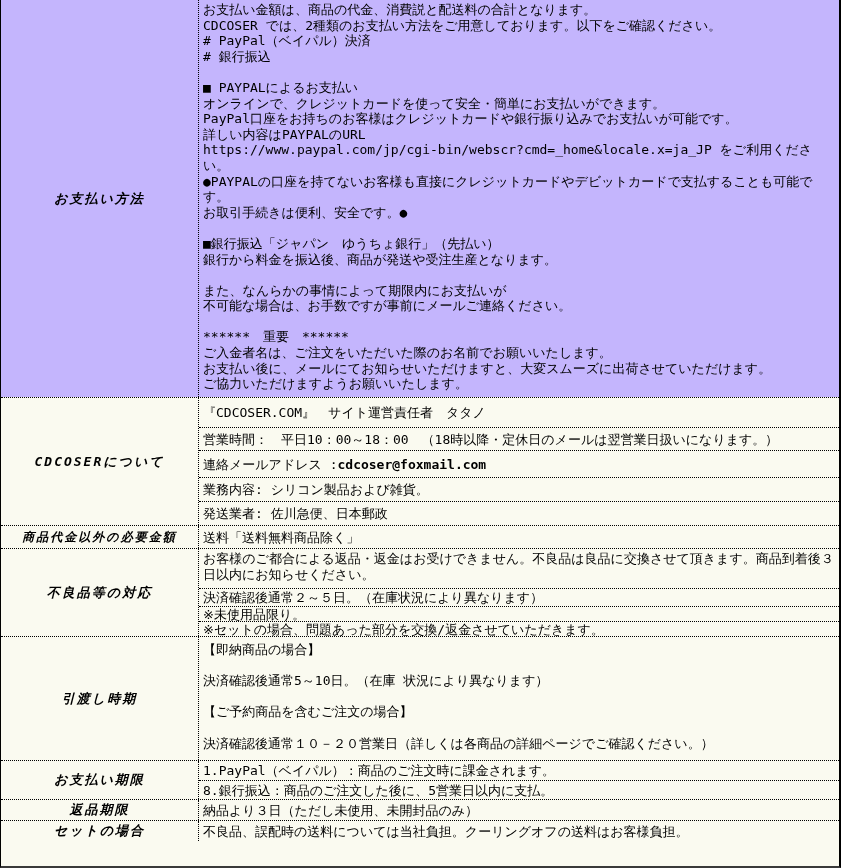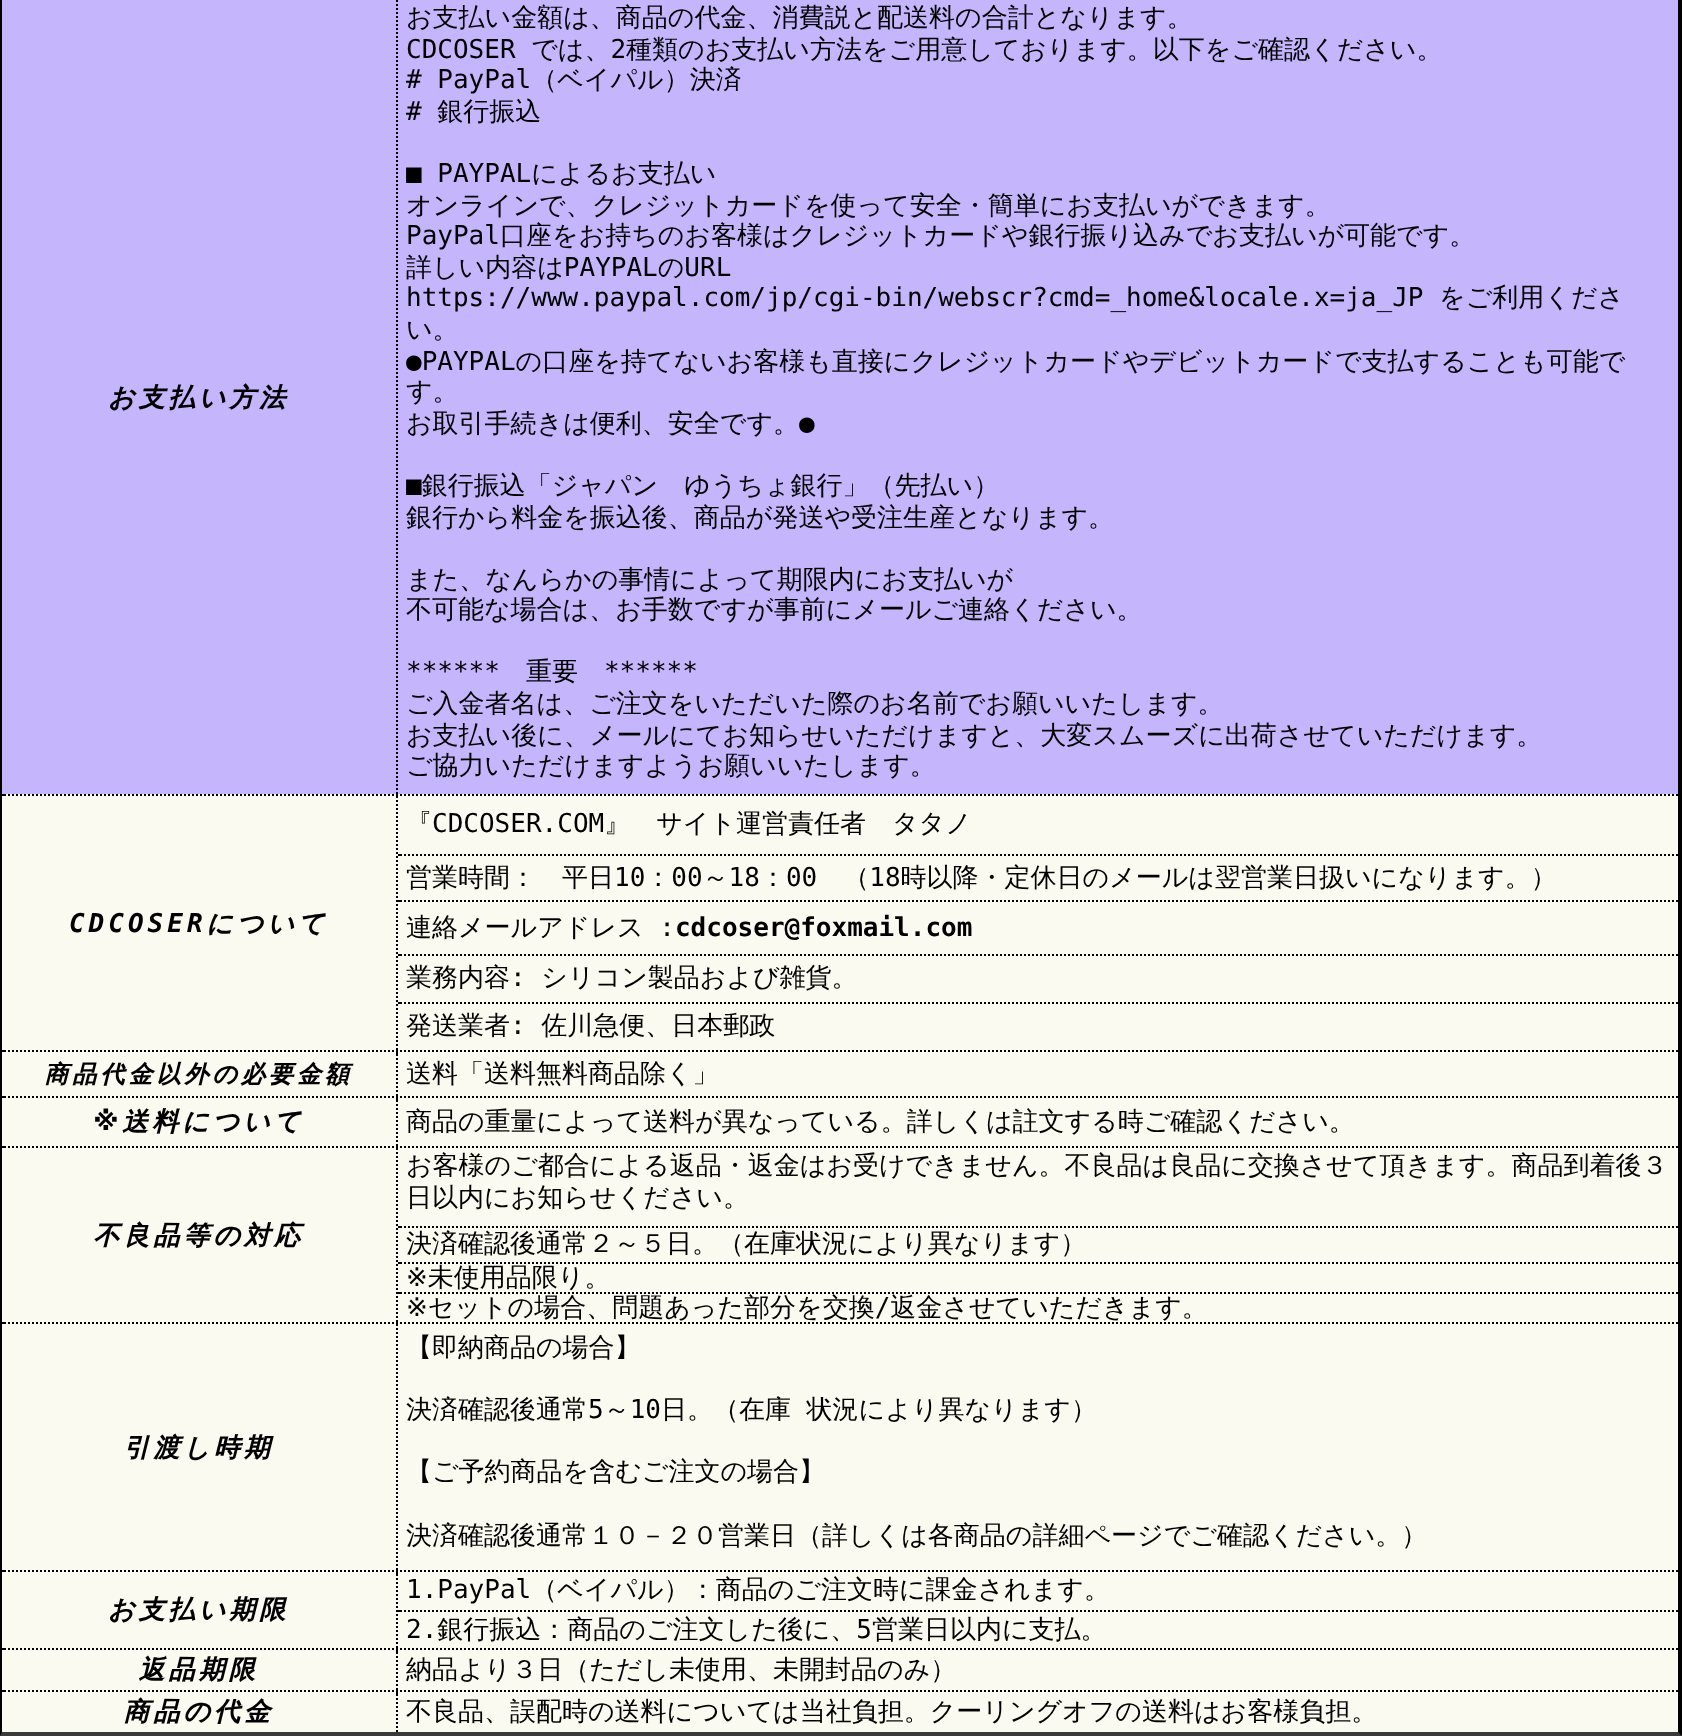--- a/index.html
+++ b/index.html
@@ -97,26 +97,20 @@
     </div>
   </div>
 
   <div class="row" style="height:23px">
     <div class="label-cell" style="font-size:12px">商品代金以外の必要金額</div>
     <div class="content-cell">
       <div class="single">送料「送料無料商品除く」</div>
     </div>
   </div>
 
-  <div class="row" style="height:25px">
-    <div class="label-cell">※送料について</div>
-    <div class="content-cell">
-      <div class="single">商品の重量によって送料が異なっている。詳しくは註文する時ご確認ください。</div>
-    </div>
-  </div>
 
   <div class="row" style="height:88px">
     <div class="label-cell">不良品等の対応</div>
     <div class="content-cell">
       <div class="subrow" style="height:40px; line-height:15.5px; align-items:flex-start; padding-top:2px; display:block;">お客様のご都合による返品・返金はお受けできません。不良品は良品に交換させて頂きます。商品到着後３日以内にお知らせください。</div>
       <div class="subrow" style="height:18px">決済確認後通常２～５日。（在庫状況により異なります）</div>
       <div class="subrow" style="height:15px">※未使用品限り。</div>
       <div class="subrow" style="height:15px">※セットの場合、問題あった部分を交換/返金させていただきます。</div>
     </div>
   </div>
@@ -131,31 +125,31 @@
 【ご予約商品を含むご注文の場合】
 
 決済確認後通常１０－２０営業日（詳しくは各商品の詳細ページでご確認ください。）</div>
     </div>
   </div>
 
   <div class="row" style="height:39px">
     <div class="label-cell">お支払い期限</div>
     <div class="content-cell">
       <div class="subrow" style="height:20px">1.PayPal（ベイパル）：商品のご注文時に課金されます。</div>
-      <div class="subrow" style="height:18px">2.銀行振込：商品のご注文した後に、5営業日以内に支払。</div>
+      <div class="subrow" style="height:18px">8.銀行振込：商品のご注文した後に、5営業日以内に支払。</div>
     </div>
   </div>
 
   <div class="row" style="height:21px">
     <div class="label-cell">返品期限</div>
     <div class="content-cell">
       <div class="single">納品より３日（ただし未使用、未開封品のみ）</div>
     </div>
   </div>
 
   <div class="row" style="height:20px">
-    <div class="label-cell">商品の代金</div>
+    <div class="label-cell">セットの場合</div>
     <div class="content-cell">
       <div class="single">不良品、誤配時の送料については当社負担。クーリングオフの送料はお客様負担。</div>
     </div>
   </div>
 
 </div>
 
 </body></html>

